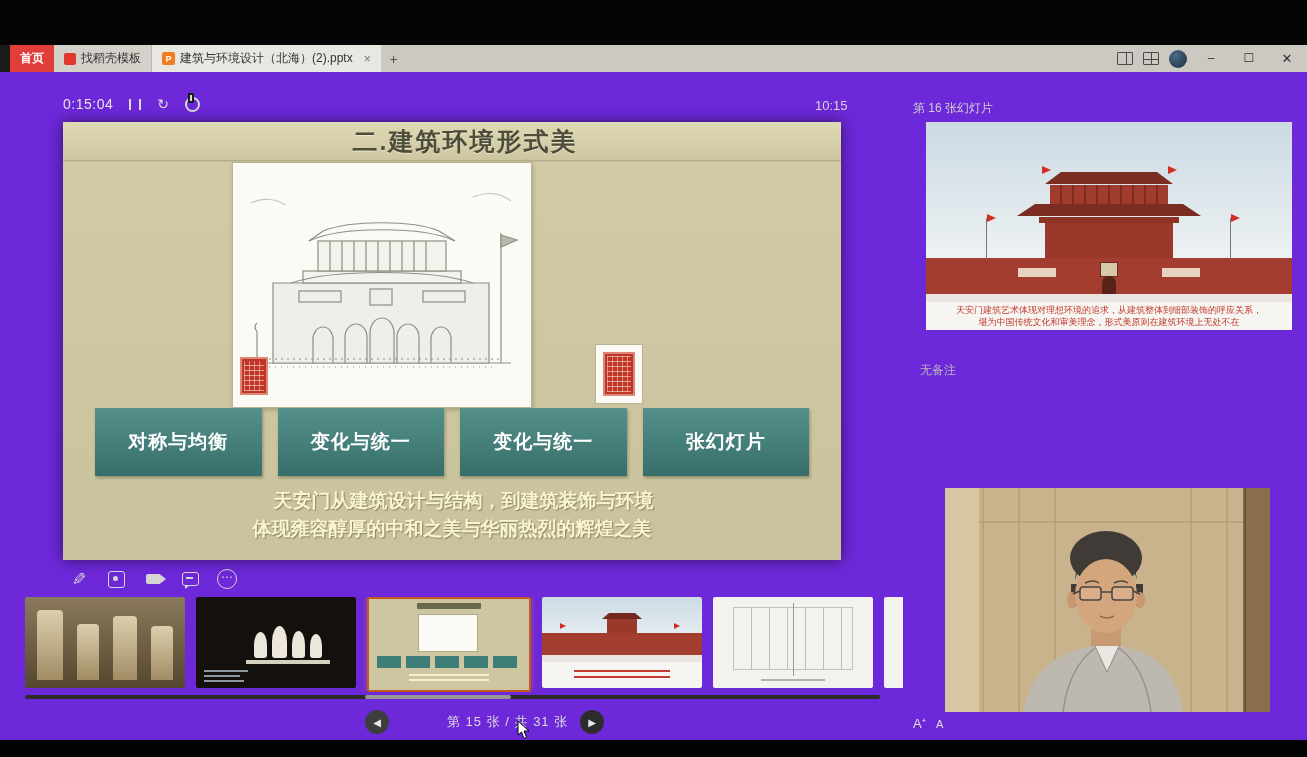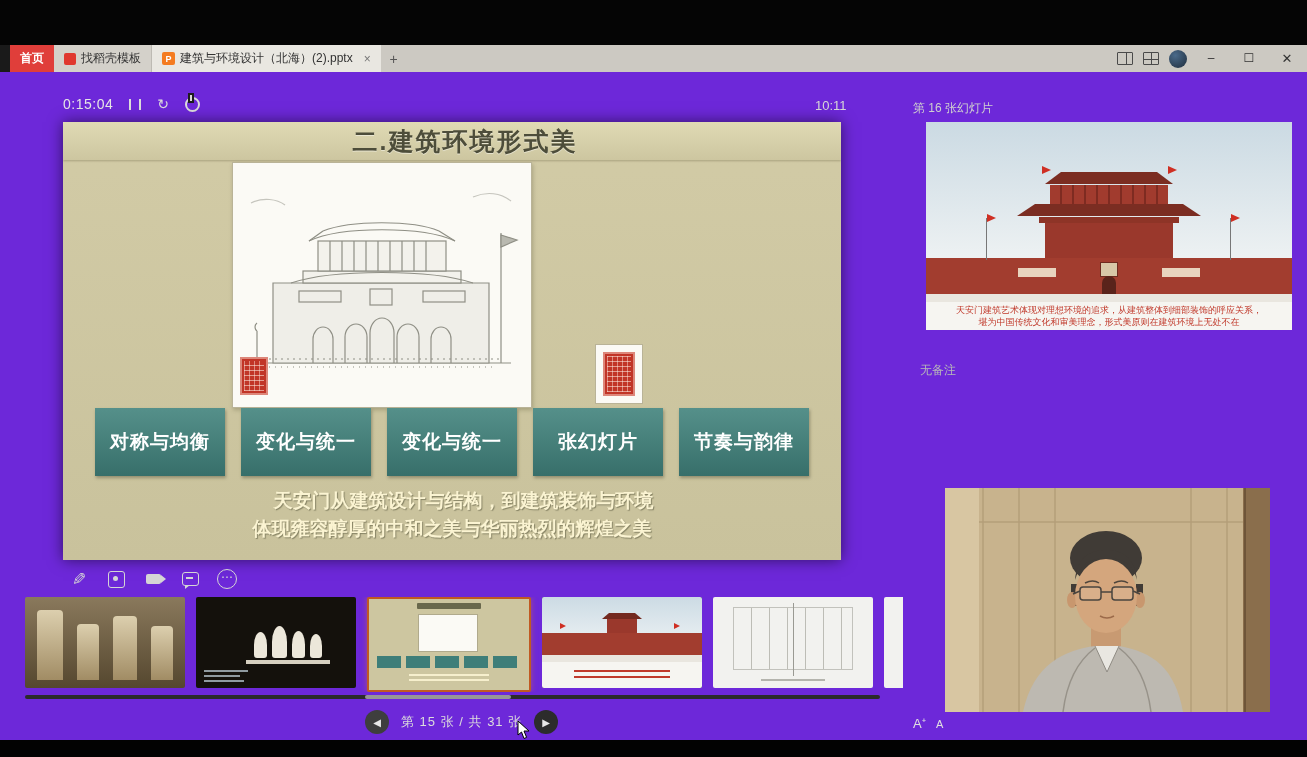--- a/index.html
+++ b/index.html
@@ -126,21 +126,21 @@
   .t5 .axis{position:absolute;top:6px;bottom:12px;left:50%;width:1px;background:#9a9a93;}
   .t5 .capline{position:absolute;bottom:7px;left:30%;width:40%;height:2px;background:#b4b4ad;}
 
   .thumb-scroll-track{position:absolute;left:25px;top:623px;width:855px;height:4px;background:#2b2b2b;border-radius:2px;}
   .thumb-scroll{position:absolute;left:340px;top:0;width:146px;height:4px;background:#969696;border-radius:2px;}
 
   
   .nav{position:absolute;left:365px;top:638px;display:flex;align-items:center;gap:12px;}
   .nav-btn{width:24px;height:24px;border-radius:50%;background:#3e3e3e;color:#e8e8e8;font-size:10px;display:inline-flex;align-items:center;justify-content:center;}
   .nav-btn.next{background:#2c2c2c;}
-  .nav-label{font-size:13px;color:#dcdcdc;letter-spacing:1px;}
+  .nav-label{font-size:13px;color:#dcdcdc;letter-spacing:1px;margin-left:46px;}
   .cursor{position:absolute;left:517px;top:648px;z-index:30;}
 
   
   .next-label{position:absolute;left:8px;top:28px;font-size:12px;color:#cfcfcf;}
   .preview{position:absolute;left:21px;top:50px;width:366px;height:208px;background:#fff;overflow:hidden;}
   .pv-sky{position:absolute;top:0;left:0;right:0;height:140px;background:linear-gradient(#cbdae3,#eef2f3);}
   .pv-roof1{position:absolute;top:50px;left:50%;transform:translateX(-50%);width:96px;height:0;border-bottom:12px solid #7b2d22;border-left:16px solid transparent;border-right:16px solid transparent;}
   .pv-body1{position:absolute;top:63px;left:50%;transform:translateX(-50%);width:118px;height:19px;background:repeating-linear-gradient(90deg,#a13b2e 0 10px,#7e2b21 10px 12px);}
   .pv-roof2{position:absolute;top:82px;left:50%;transform:translateX(-50%);width:148px;height:0;border-bottom:12px solid #7b2d22;border-left:18px solid transparent;border-right:18px solid transparent;}
   .pv-balcony{position:absolute;top:95px;left:50%;transform:translateX(-50%);width:140px;height:6px;background:#8e3427;}
@@ -201,21 +201,21 @@
 <div class="content">
 
   <div class="presenter">
 
     <div class="timer-row">
       <span class="timer-text">0:15:04</span>
       <span class="ctrl pause-icon"></span>
       <span class="ctrl refresh-icon">↻</span>
       <span class="ctrl power-icon"></span>
     </div>
-    <div class="clock">10:11</div>
+    <div class="clock">10:15</div>
 
     <div class="slide-stage">
       <div class="slide-title-band">
         <span>二.建筑环境形式美</span>
       </div>
 
       <div class="engraving">
         <svg width="296" height="242" viewBox="0 0 296 242">
           <g stroke="#8f8f85" fill="none" stroke-width="1.2">
             <path d="M20,200 H278"></path>
@@ -248,21 +248,20 @@
       </div>
       <div class="seal-patch">
         <div class="seal seal-right"></div>
       </div>
 
       <div class="principles">
         <div class="principle">对称与均衡</div>
         <div class="principle">变化与统一</div>
         <div class="principle">变化与统一</div>
         <div class="principle">张幻灯片</div>
-        <div class="principle">节奏与韵律</div>
       </div>
 
       <div class="caption c1">天安门从建筑设计与结构，到建筑装饰与环境</div>
       <div class="caption c2">体现雍容醇厚的中和之美与华丽热烈的辉煌之美</div>
     </div>
 
     <div class="tools">
       <span class="tool">
           <span class="pencil-glyph">✎</span>
         </span>

